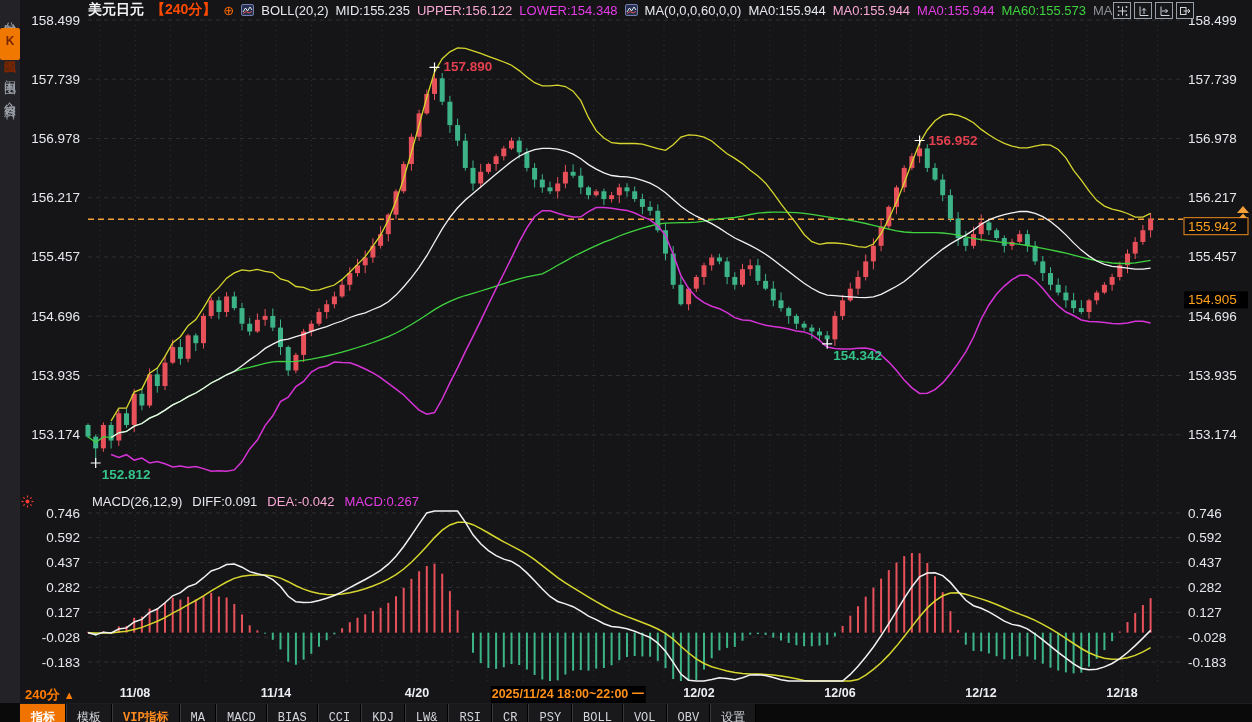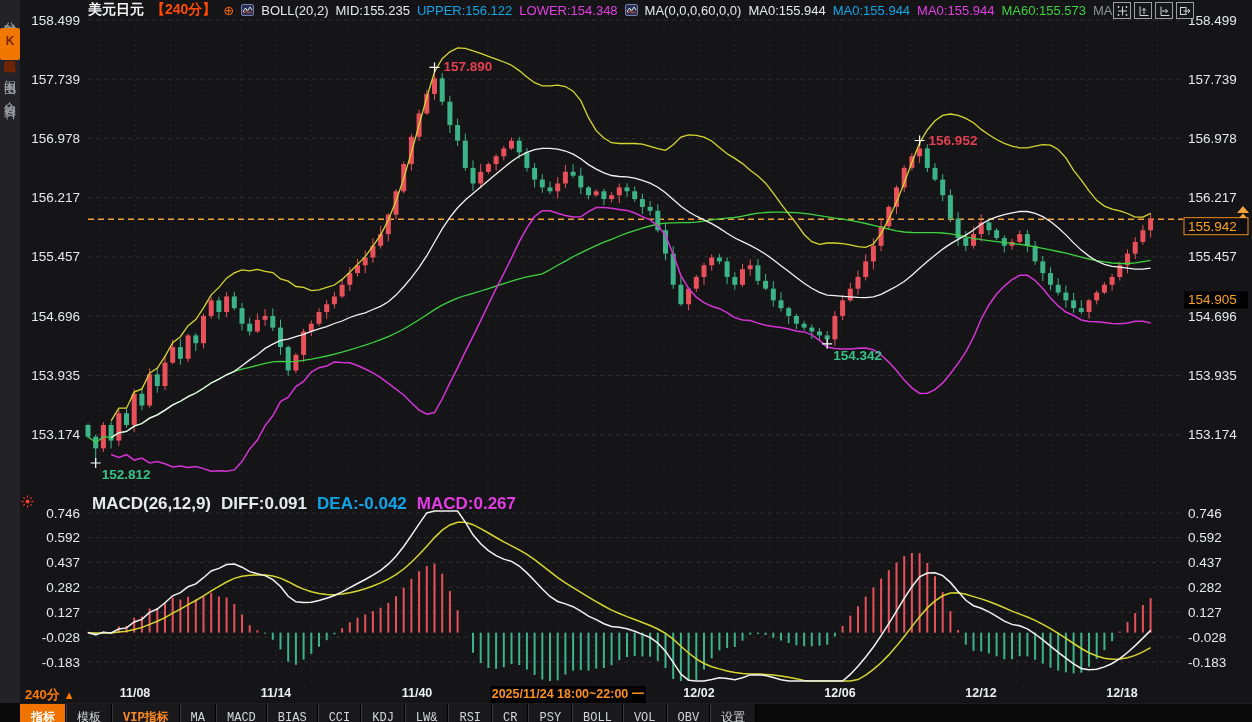--- a/index.html
+++ b/index.html
@@ -10,33 +10,33 @@
            z-index:6;display:flex;flex-direction:column;align-items:center;padding-top:4px;box-sizing:border-box;}
   .side-item{writing-mode:vertical-rl;text-orientation:upright;font-size:12px;color:#9aa0a7;
              letter-spacing:2px;padding:6px 0;margin:2px 0;line-height:20px;width:20px;text-align:center;}
   .side-item.active{background:#f07800;color:#7a2600;font-weight:bold;border-radius:2px;}
   #corner-strip{position:absolute;left:0;bottom:0;width:20px;height:19px;background:#0a0a0b;z-index:7;}
   
   #chart-svg{position:absolute;left:0;top:0;z-index:1;}
   
   #legend-bar{position:absolute;left:88px;top:0;height:20px;display:flex;align-items:center;gap:7px;
               font-size:13px;white-space:nowrap;z-index:4;}
-  .c-white{color:#e7e9ed}.c-yellow{color:#0ea5e9}.c-magenta{color:#e43ce4}
+  .c-white{color:#e7e9ed}.c-yellow{color:#f9a8d4}.c-magenta{color:#e43ce4}
   .c-green{color:#3fd23f}.c-gray{color:#8d9096}
   .symbol{color:#f4f5f7;font-weight:bold;font-size:14px;}
   .period{color:#ff4a00;font-weight:bold;font-size:14px;}
   .collapse{color:#ff6a00;font-size:13px;}
   .mini-icon{display:inline-flex;}
   
   #win-icons{position:absolute;top:2px;right:58px;display:flex;gap:3px;z-index:4;}
   .wicon{width:16px;height:15px;border:1px solid #9aa0aa;background:#17171a;display:flex;
          align-items:center;justify-content:center;}
   
   #macd-legend{position:absolute;left:92px;top:494px;height:16px;display:flex;gap:10px;
-               font-size:17px;white-space:nowrap;z-index:4;font-weight:bold;}
+               font-size:13px;white-space:nowrap;z-index:4;}
   #macd-sun{position:absolute;left:21px;top:495px;z-index:4;display:flex;}
   
   #watermark{position:absolute;top:678px;right:5px;font-size:37px;font-weight:bold;color:#d6d8dc;
              letter-spacing:1px;line-height:1;z-index:5;}
   
   #axis-row{position:absolute;left:20px;top:684px;right:0;height:19px;z-index:3;}
   #period-label{position:absolute;left:5px;top:2px;color:#ff7c00;font-weight:bold;font-size:13px;}
   #period-label .arr{font-size:11px;margin-left:4px;}
   .date{position:absolute;top:2px;transform:translateX(-50%);font-weight:bold;font-size:12.5px;color:#eceef2;}
   .date.hl{color:#ff9018;background:#000;padding:0 1px;}
@@ -674,21 +674,21 @@
     <span class="c-magenta">MACD:0.267</span>
   </div>
 
 
   <div id="axis-row">
     <span id="period-label">
       <span>240分</span><span class="arr">▲</span>
     </span>
   <span class="date" style="left: 115px; text-align: center;">11/08</span>
       <span class="date" style="left: 256px;">11/14</span>
-      <span class="date" style="left: 397px;">11/40</span>
+      <span class="date" style="left: 397px;">4/20</span>
       <span class="date hl" style="left: 548px;">2025/11/24 18:00~22:00 一</span>
       <span class="date" style="left: 679px;">12/02</span>
       <span class="date" style="left: 820px;">12/06</span>
       <span class="date" style="left: 961px;">12/12</span>
       <span class="date" style="left: 1102px;">12/18</span>
     </div>
 
   <nav id="tab-bar">
       <span class="tab active">指标</span>
       <span class="tab">模板</span>

